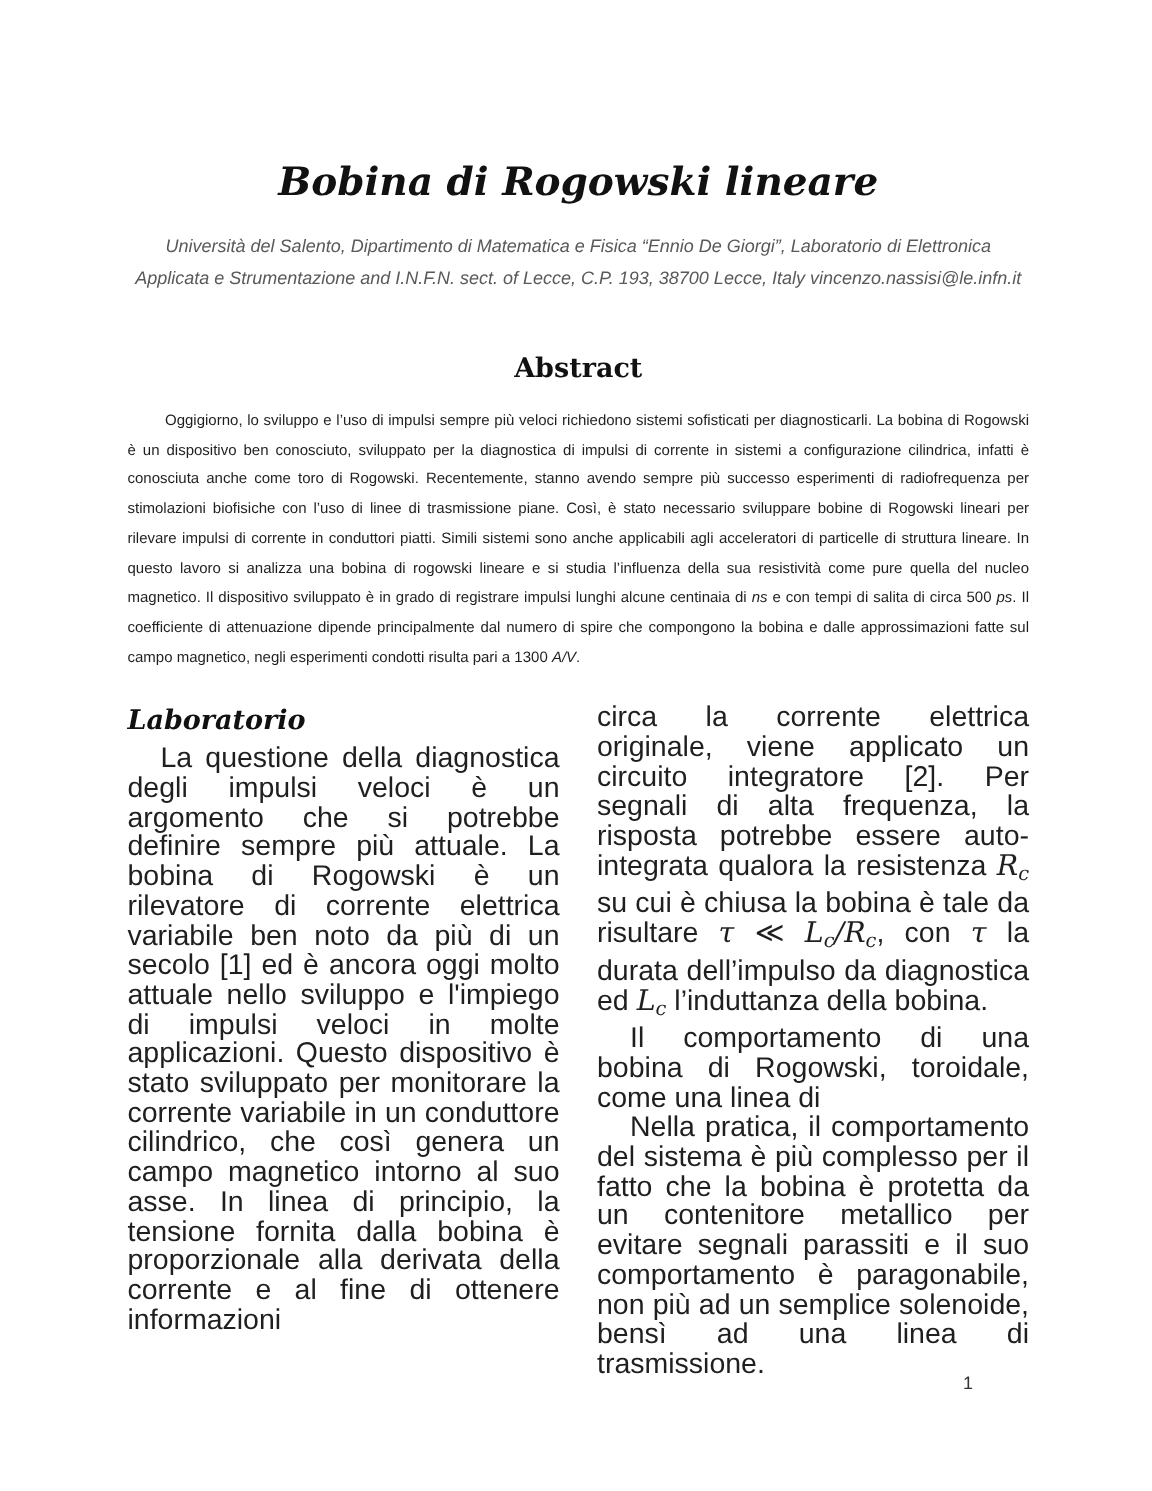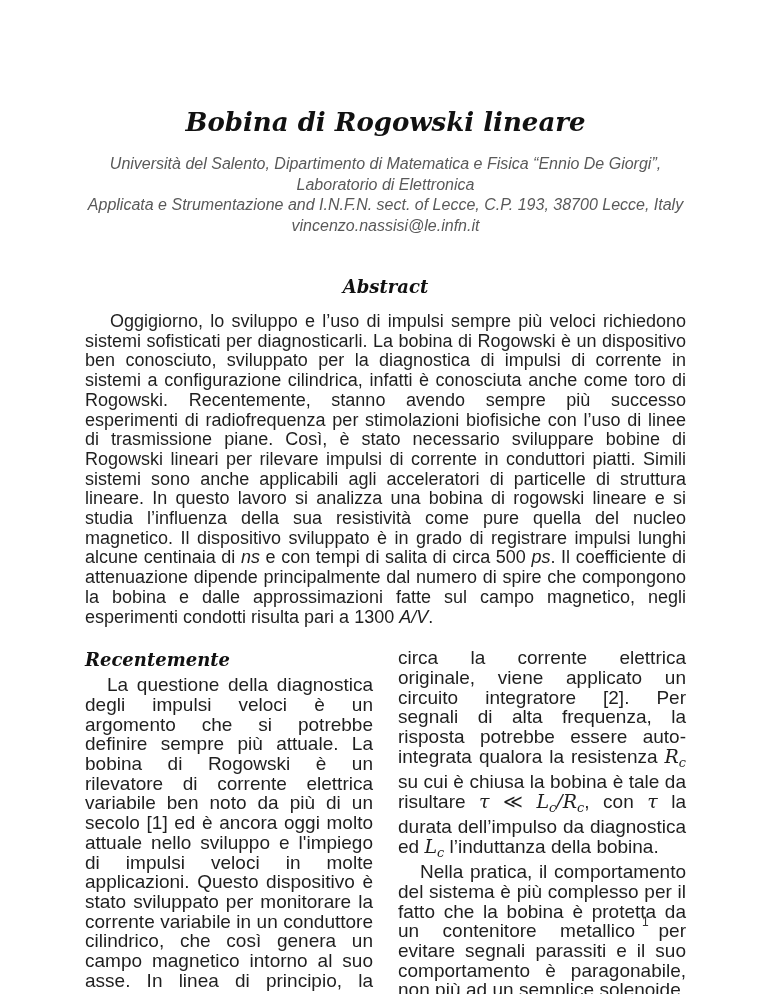--- a/index.html
+++ b/index.html
@@ -32,37 +32,36 @@
     text-align: center;
     font-family: "DejaVu Serif", "Liberation Serif", serif;
     font-size: 15px;
     line-height: 18px;
     color: #111111;
   }
   .affiliation {
     margin-top: 16px;
     text-align: center;
     font-style: italic;
-    font-size: 16px;
+    font-size: 12px;
     line-height: 20.5px;
     color: #595959;
   }
   .abstract-heading {
     margin-top: 40px;
     text-align: center;
     font-family: "DejaVu Serif", "Liberation Serif", serif;
     font-weight: bold;
-    font-style: italic;
     font-size: 18px;
     line-height: 22px;
     color: #111111;
   }
   .abstract-text {
     margin-top: 14px;
-    font-size: 18px;
+    font-size: 10px;
     line-height: 19.7px;
     text-align: justify;
     text-indent: 25px;
   }
   .columns {
     margin-top: 21px;
     display: flex;
     gap: 25px;
   }
   .col { width: 288px; }
@@ -115,27 +114,27 @@
       <div>Applicata e Strumentazione and I.N.F.N. sect. of Lecce, C.P. 193, 38700 Lecce, Italy vincenzo.nassisi@le.infn.it</div>
     </div>
 
     <h2 class="abstract-heading">Abstract</h2>
 
     <p class="abstract-text"><span>Oggigiorno, lo sviluppo e l’uso di impulsi sempre più veloci richiedono sistemi sofisticati per diagnosticarli. La bobina di Rogowski è un dispositivo ben conosciuto, sviluppato per la diagnostica di impulsi di corrente in sistemi a configurazione cilindrica, infatti è conosciuta anche come toro di Rogowski. Recentemente, stanno avendo sempre più successo esperimenti di radiofrequenza per stimolazioni biofisiche con l’uso di linee di trasmissione piane. Così, è stato necessario sviluppare bobine di Rogowski lineari per rilevare impulsi di corrente in conduttori piatti. Simili sistemi sono anche applicabili agli acceleratori di particelle di struttura lineare. In questo lavoro si analizza una bobina di rogowski lineare e si studia l’influenza della sua resistività come pure quella del nucleo magnetico. Il dispositivo sviluppato è in grado di registrare impulsi lunghi alcune centinaia di </span><span class="seg-i">ns</span><span> e con tempi di salita di circa 500 </span><span class="seg-i">ps</span><span>. Il coefficiente di attenuazione dipende principalmente dal numero di spire che compongono la bobina e dalle approssimazioni fatte sul campo magnetico, negli esperimenti condotti risulta pari a 1300 </span><span class="seg-i">A/V</span><span>.</span></p>
 
     <div class="columns">
 
       <div class="col">
-        <h3 class="section-heading">Recentemente</h3>
+        <h3 class="section-heading">Laboratorio</h3>
         <p class="indent">La questione della diagnostica degli impulsi veloci è un argomento che si potrebbe definire sempre più attuale. La bobina di Rogowski è un rilevatore di corrente elettrica variabile ben noto da più di un secolo [1] ed è ancora oggi molto attuale nello sviluppo e l'impiego di impulsi veloci in molte applicazioni. Questo dispositivo è stato sviluppato per monitorare la corrente variabile in un conduttore cilindrico, che così genera un campo magnetico intorno al suo asse. In linea di principio, la tensione fornita dalla bobina è proporzionale alla derivata della corrente e al fine di ottenere informazioni</p>
       </div>
 
       <div class="col">
         <p><span>circa la corrente elettrica originale, viene applicato un circuito integratore [2]. Per segnali di alta frequenza, la risposta potrebbe essere auto-integrata qualora la resistenza </span><span class="seg-m">R</span><span class="seg-msub">c</span><span> su cui è chiusa la bobina è tale da risultare </span><span class="seg-m">τ</span><span> ≪ </span><span class="seg-m">L</span><span class="seg-msub">c</span><span class="seg-m">/</span><span class="seg-m">R</span><span class="seg-msub">c</span><span>, con </span><span class="seg-m">τ</span><span> la durata dell’impulso da diagnostica ed </span><span class="seg-m">L</span><span class="seg-msub">c</span><span> l’induttanza della bobina.</span></p>
+        <p class="indent"><span>Il comportamento di una bobina di Rogowski, toroidale, come una linea di</span></p>
         <p class="indent"><span>Nella pratica, il comportamento del sistema è più complesso per il fatto che la bobina è protetta da un contenitore metallico per evitare segnali parassiti e il suo comportamento è paragonabile, non più ad un semplice solenoide, bensì ad una linea di trasmissione.</span></p>
-        <p class="indent"><span>Il comportamento di una bobina di Rogowski, toroidale, come una linea di</span></p>
       </div>
 
     </div>
   </div>
 
   <div class="page-number">1</div>
 </div>
 
 </body></html>

